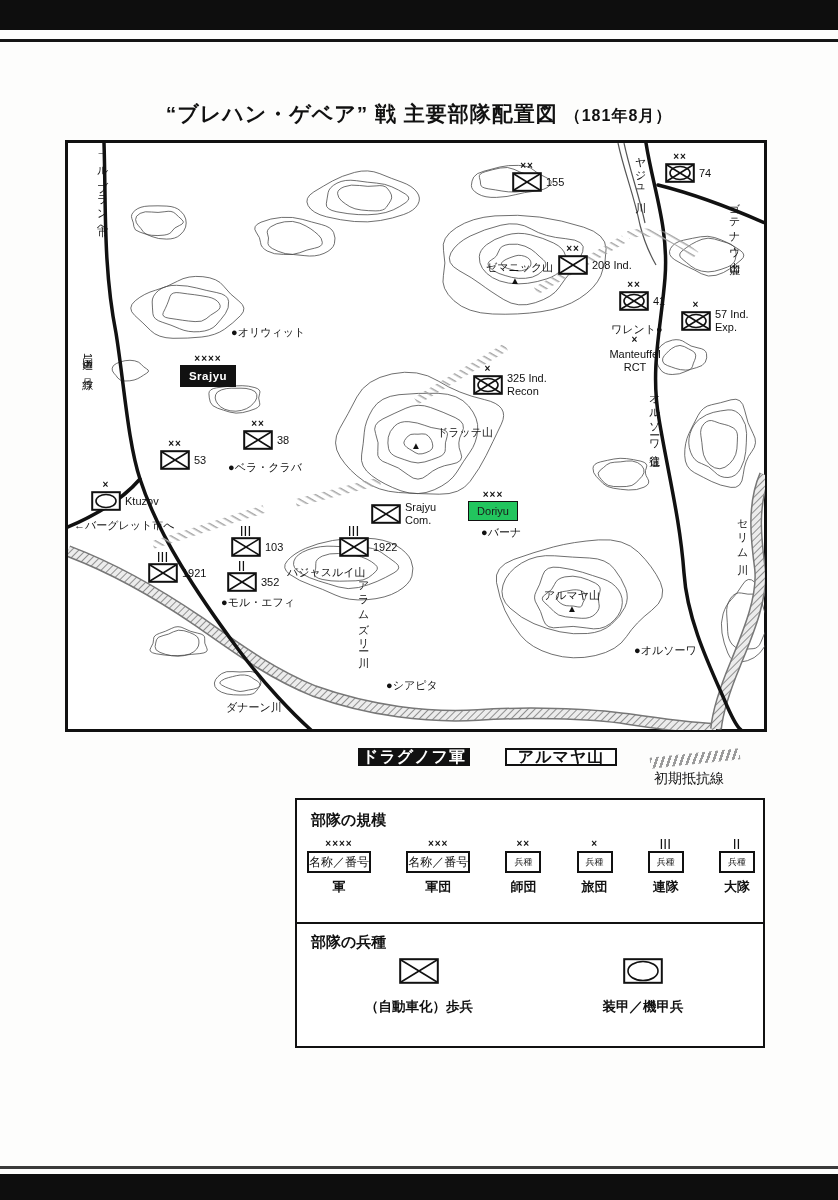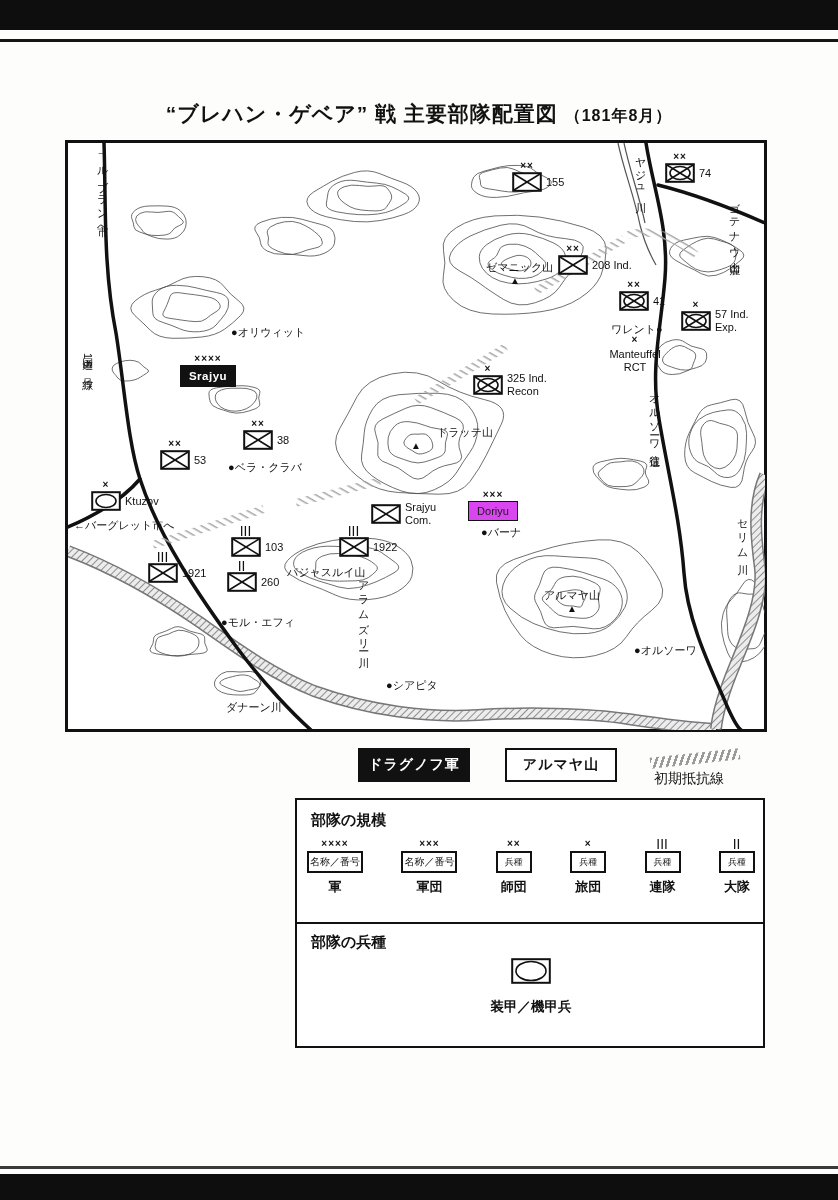--- a/index.html
+++ b/index.html
@@ -24,38 +24,38 @@
   .mlabel.vert{writing-mode:vertical-rl;letter-spacing:2px}
   .mlabel.peak{font-size:10px}
 
   .unit{position:absolute}
   .unit .marks{position:absolute;bottom:100%;left:50%;transform:translateX(-50%);font-size:10px;font-weight:bold;line-height:1;letter-spacing:1px;margin-bottom:1px;white-space:nowrap;color:#111}
   .unit .sym{display:block;width:100%;height:100%}
   .unit .ulabel{position:absolute;font-size:11px;line-height:1.15;white-space:pre;color:#111}
   .unit .ulabel.lright{left:calc(100% + 4px);top:50%;transform:translateY(-50%)}
   .unit .ulabel.lbelow{top:calc(100% + 2px);left:50%;transform:translateX(-50%);text-align:center}
   .unit .hqbox{display:flex;align-items:center;justify-content:center;width:100%;height:100%;background:#111;color:#fff;font-size:11.5px;font-weight:bold;letter-spacing:.5px}
-  .unit .postbox{display:flex;align-items:center;justify-content:center;width:100%;height:100%;background:#d946ef;border:1.6px solid #111;font-size:11px}
-
-  .army-box{position:absolute;width:112px;height:34px;display:flex;align-items:center;justify-content:center;font-size:14px;font-weight:bold;letter-spacing:1px}
+  .unit .postbox{display:flex;align-items:center;justify-content:center;width:100%;height:100%;background:#22c55e;border:1.6px solid #111;font-size:11px}
+
+  .army-box{position:absolute;width:112px;height:18px;display:flex;align-items:center;justify-content:center;font-size:16px;font-weight:bold;letter-spacing:1px}
   .army-box.black{left:358px;top:748px;background:#111;color:#fff}
   .army-box.white{left:505px;top:748px;background:#fff;color:#111;border:2.5px solid #111}
   .resist-swatch{position:absolute;left:650px;top:753px;width:90px;height:11px;transform:rotate(-6deg);background:repeating-linear-gradient(115deg,#9a9a9a 0 2.5px,transparent 2.5px 6px)}
   .resist-label{position:absolute;left:654px;top:770px;font-size:14px;color:#111}
 
   .legend-box{position:absolute;left:295px;top:798px;width:470px;height:250px;border:2.5px solid #111;background:#fff}
   .lg-title{position:absolute;left:14px;font-size:15px;font-weight:bold;color:#111}
   .lg-title.t1{top:11px}
   .lg-title.t2{top:133px}
   .lg-divider{position:absolute;left:0;top:122px;width:100%;height:0;border-top:2px solid #111}
   .size-row{position:absolute;left:10px;top:38px;width:448px;display:flex;justify-content:space-between}
   .size-item{display:flex;flex-direction:column;align-items:center}
   .smarks{height:12px;font-size:10px;font-weight:bold;letter-spacing:1px;line-height:12px;color:#111}
   .sbox{margin-top:1px;width:36px;height:22px;border:2px solid #111;display:flex;align-items:center;justify-content:center;font-size:9px;color:#111;white-space:nowrap}
-  .sbox.wide{width:56px;font-size:10px}
+  .sbox.wide{width:64px;font-size:12px}
   .sname{margin-top:5px;font-size:13px;font-weight:bold;color:#111}
   .type-row{position:absolute;left:10px;top:158px;width:448px;display:flex}
   .type-item{flex:1;display:flex;flex-direction:column;align-items:center}
   .tname{margin-top:10px;font-size:13.5px;font-weight:bold;color:#111}
 </style>
 </head>
 <body>
 
 <div class="topbar"></div>
 <div class="topline"></div>
@@ -167,21 +167,21 @@
       <span class="mlabel" style="left: 543px; top: 180px;">ワレント●</span>
       <span class="mlabel" style="left: 163px; top: 183px;">●オリウィット</span>
       <span class="mlabel vert" style="left: 13px; top: 206px;">国道16号線</span>
       <span class="mlabel vert" style="left: 580px; top: 243px;">オルソーワ往還</span>
       <span class="mlabel" style="left: 325px; top: 283px; margin-left: 44px;">ドラッテ山</span>
       <span class="mlabel peak" style="left: 343px; top: 297px;">▲</span>
       <span class="mlabel" style="left: 128px; top: 318px; margin-left: 32px;">●ベラ・クラバ</span>
       <span class="mlabel" style="left: 6px; top: 376px;">←バーグレット市へ</span>
       <span class="mlabel" style="left: 413px; top: 383px;">●バーナ</span>
       <span class="mlabel" style="left: 193px; top: 423px; margin-left: 26px;">パジャスルイ山</span>
-      <span class="mlabel" style="left: 153px; top: 473px; text-align: center;">●モル・エフィ</span>
+      <span class="mlabel" style="left: 153px; top: 453px; text-align: center;">●モル・エフィ</span>
       <span class="mlabel vert" style="left: 289px; top: 430px;">アラムズリー川</span>
       <span class="mlabel" style="left: 476px; top: 446px;">アルマヤ山</span>
       <span class="mlabel peak" style="left: 499px; top: 460px;">▲</span>
       <span class="mlabel" style="left: 566px; top: 501px;">●オルソーワ</span>
       <span class="mlabel vert" style="left: 668px; top: 368px;">セリム川</span>
       <span class="mlabel" style="left: 158px; top: 558px;">ダナーン川</span>
       <span class="mlabel" style="left: 318px; top: 536px; text-align: right;">●シアピタ</span>
     </div>
   <div id="unit-layer">
       <div class="unit" style="left: 444px; top: 29px; width: 30px; height: 20px;">
@@ -319,21 +319,21 @@
           </svg></span>
         <span class="ulabel lright">1921</span>
       </div>
       <div class="unit" style="left: 159px; top: 429px; width: 30px; height: 20px;">
         <span class="marks">||</span>
         <span class="sym"><svg width="30" height="20" viewBox="0 0 30 20">
             <rect x="1.2" y="1.2" width="27.6" height="17.6" fill="#fff" stroke="#111" stroke-width="2"></rect>
             <line x1="2" y1="2" x2="28" y2="18" stroke="#111" fill="none" stroke-width="1.6"></line>
             <line x1="2" y1="18" x2="28" y2="2" stroke="#111" fill="none" stroke-width="1.6"></line>
           </svg></span>
-        <span class="ulabel lright">260</span>
+        <span class="ulabel lright">352</span>
       </div>
     </div>
 </div>
 
 <div class="army-box black">ドラグノフ軍</div>
 <div class="army-box white">アルマヤ山</div>
 <div class="resist-swatch"></div>
 <div class="resist-label">初期抵抗線</div>
 
 <div class="legend-box">
@@ -369,20 +369,28 @@
         <div class="sbox ">兵種</div>
         <div class="sname">大隊</div>
       </div>
     </div>
   <div class="lg-divider"></div>
   <div class="lg-title t2">部隊の兵種</div>
   <div class="type-row" id="type-row">
       <div class="type-item">
         <div class="tsym"><svg width="40" height="26" viewBox="0 0 40 26">
             <rect x="1.2" y="1.2" width="37.6" height="23.6" fill="#fff" stroke="#111" stroke-width="2"></rect>
+            <line x1="2" y1="2" x2="38" y2="24" stroke="#111" fill="none" stroke-width="1.6"></line>
+            <line x1="2" y1="24" x2="38" y2="2" stroke="#111" fill="none" stroke-width="1.6"></line>
+          </svg></div>
+        <div class="tname">（自動車化）歩兵</div>
+      </div>
+      <div class="type-item">
+        <div class="tsym"><svg width="40" height="26" viewBox="0 0 40 26">
+            <rect x="1.2" y="1.2" width="37.6" height="23.6" fill="#fff" stroke="#111" stroke-width="2"></rect>
             <ellipse cx="20" cy="13" rx="15" ry="9.5" stroke="#111" fill="none" stroke-width="1.6"></ellipse>
           </svg></div>
         <div class="tname">装甲／機甲兵</div>
       </div>
     </div>
 </div>
 
 <div class="botline"></div>
 <div class="botbar"></div>
 

